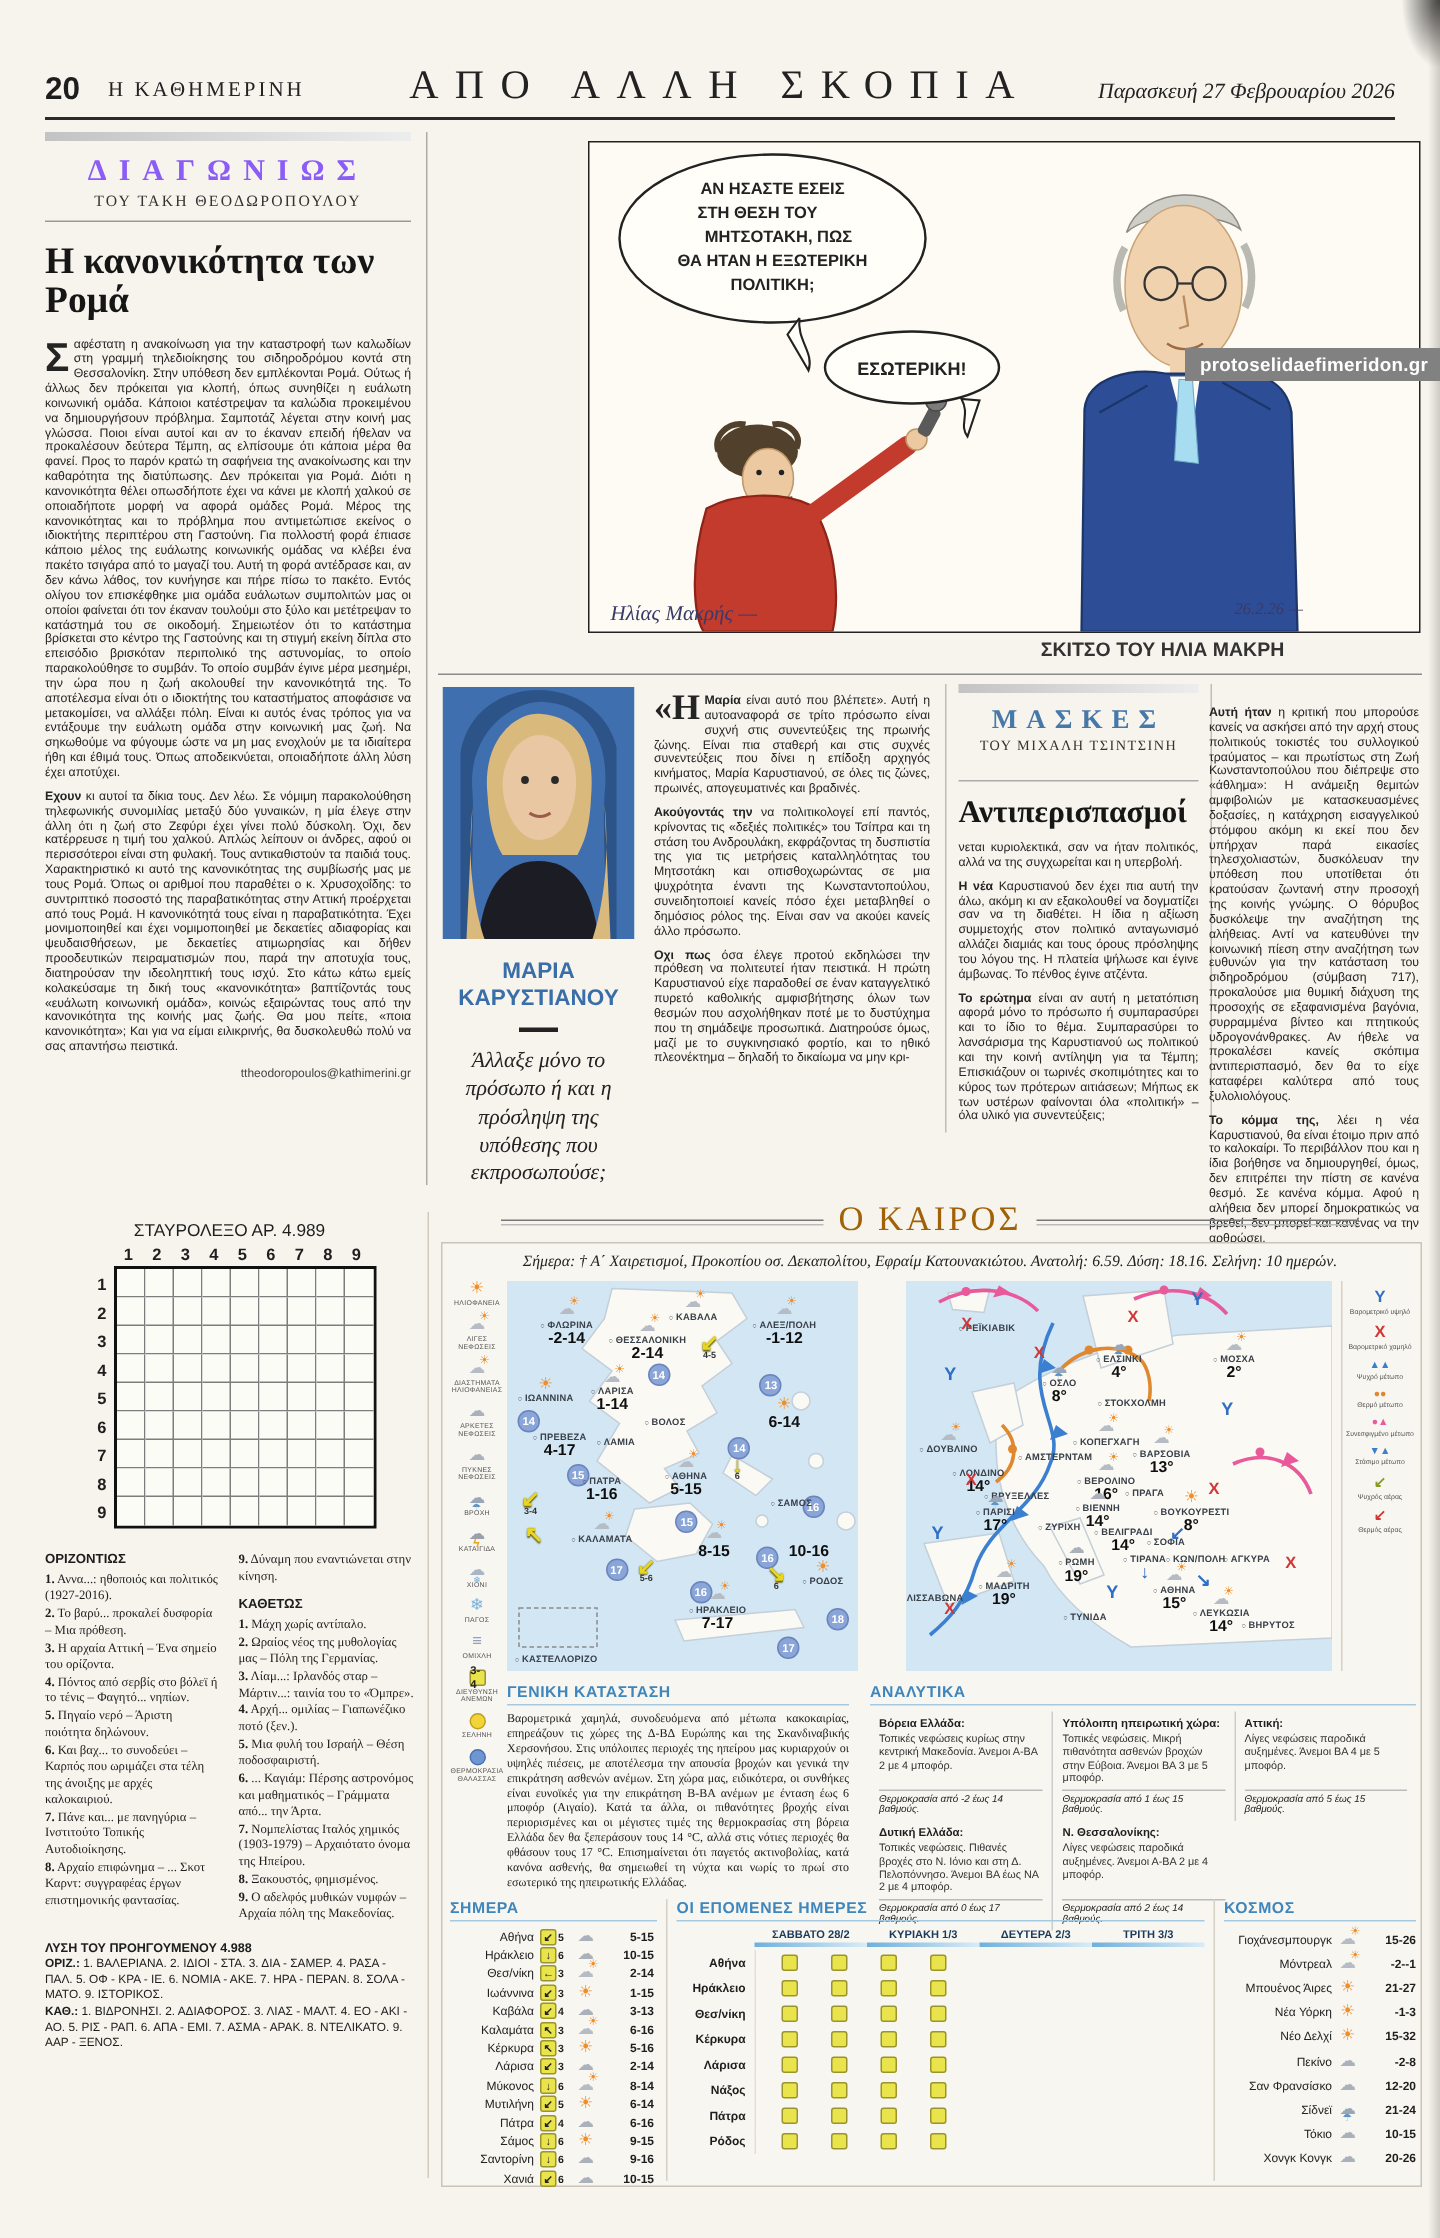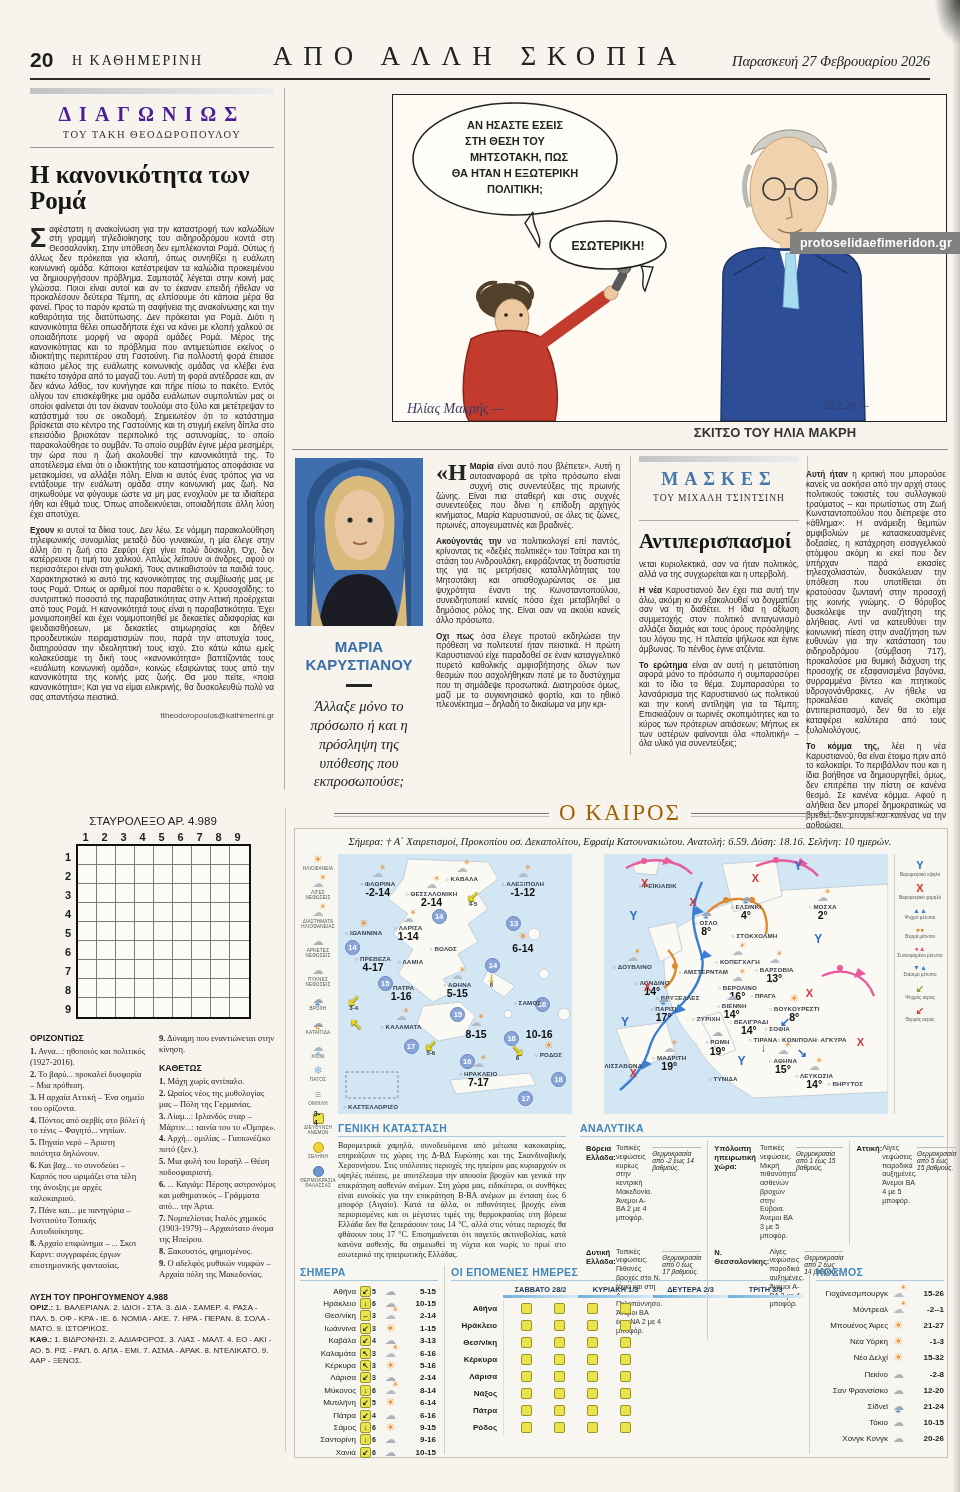--- a/index.html
+++ b/index.html
@@ -6,21 +6,21 @@
 body{width:960px;height:1492px;position:relative;background:#f6f4ed;font-family:"Liberation Sans",sans-serif;color:#1e1e1e;overflow:hidden}
 
 .ph{position:absolute;left:30px;top:34px;width:900px;height:44px;border-bottom:2px solid #2b2b2b}
 .pnum{position:absolute;left:0;bottom:6px;font-weight:bold;font-size:21px}
 .brand{position:absolute;left:42px;bottom:9px;font-family:"Liberation Serif",serif;font-variant:small-caps;font-size:14px;letter-spacing:2px;color:#222}
 .ptitle{position:absolute;left:0;right:0;bottom:6px;text-align:center;font-family:"Liberation Serif",serif;font-size:27px;letter-spacing:11px;color:#222}
 .pdate{position:absolute;right:0;bottom:8px;font-family:"Liberation Serif",serif;font-style:italic;font-size:14.5px;color:#222}
 
 .lcol{position:absolute;left:30px;top:88px;width:244px}
 .kickbar{height:6px;background:linear-gradient(90deg,#c3c3c3,#ededed)}
-.kick{font-family:"Liberation Serif",serif;color:#4c1d95;font-size:20px;font-weight:bold;letter-spacing:8px;text-align:center;margin:9px 0 3px}
+.kick{font-family:"Liberation Serif",serif;color:#8b5cf6;font-size:20px;font-weight:bold;letter-spacing:8px;text-align:center;margin:9px 0 3px}
 .kbyline{text-align:center;font-family:"Liberation Serif",serif;font-variant:small-caps;font-size:10.5px;letter-spacing:1.5px;color:#333;padding-bottom:7px;border-bottom:1px solid #999}
 .lhead{font-family:"Liberation Serif",serif;font-size:25px;font-weight:600;line-height:1.05;margin:14px 0 10px;color:#161616}
 .art{font-size:8.2px;line-height:1.2;text-align:justify;color:#242424}
 .art p{margin:0 0 6px}
 .dropcap{float:left;font-weight:bold;font-size:27px;line-height:.82;padding:2px 3px 0 0}
 .lead{font-weight:bold}
 .email{text-align:right;font-size:8px;color:#444;margin-top:8px}
 .vr1{position:absolute;left:284px;top:88px;height:702px;border-left:1px solid #b3ab9f}
 .vr2{position:absolute;left:285px;top:808px;height:644px;border-left:1px solid #d2cabc}
 
@@ -95,21 +95,21 @@
 .rlg[data-kind=occl]{color:#e85a9a;font-size:7px}
 .rlg[data-kind=stat]{color:#3a7fd0;font-size:7px}
 .rlg[data-kind=cair]{color:#8a9a28;font-size:10px}
 .rlg[data-kind=wair]{color:#d23737;font-size:10px}
 .rll{font-size:4.6px;color:#555;text-align:center;line-height:1.15;margin-top:1px}
 .bh{font-weight:bold;color:#3f86bc;font-size:10.5px;letter-spacing:.4px;border-bottom:1.5px solid #a6c9e2;padding-bottom:2px;margin:0 0 4px}
 .w-general{position:absolute;left:46px;top:322px;width:228px}
 .w-general .gt{font-family:"Liberation Serif",serif;font-size:8px;line-height:1.24;text-align:justify;color:#222}
 .w-analyt{position:absolute;left:288px;top:322px;width:364px}
 .agrid{display:grid;grid-template-columns:1fr 1fr 1fr}
-.acell{padding:3px 6px 4px;border-left:1px solid #ccc;display:flex;}
+.acell{padding:3px 6px 4px;border-left:1px solid #ccc;display:flex;flex-direction:column}
 .agrid .acell:nth-child(3n+1){border-left:none}
 .acell .at{font-weight:bold;font-size:7.6px;margin-bottom:2px}
 .acell .ad{font-size:7.2px;line-height:1.22;color:#333;flex:1}
 .acell .atl{border-top:1px solid #bbb;margin-top:3px;padding-top:2px;font-size:6.6px;font-style:italic;color:#222}
 .wtables{position:absolute;left:8px;right:4px;top:466px;bottom:6px;display:flex}
 .w-simera{width:142px}
 .w-next{width:362px;border-left:1px solid #d5d0c5;border-right:1px solid #d5d0c5;padding:0 6px;margin:0 6px}
 .w-kosmos{flex:1}
 .sm-row{display:grid;grid-template-columns:60px 24px 20px 32px;align-items:center;height:12.4px;font-size:8px}
 .sm-row .c{text-align:right;padding-right:4px;color:#222}

